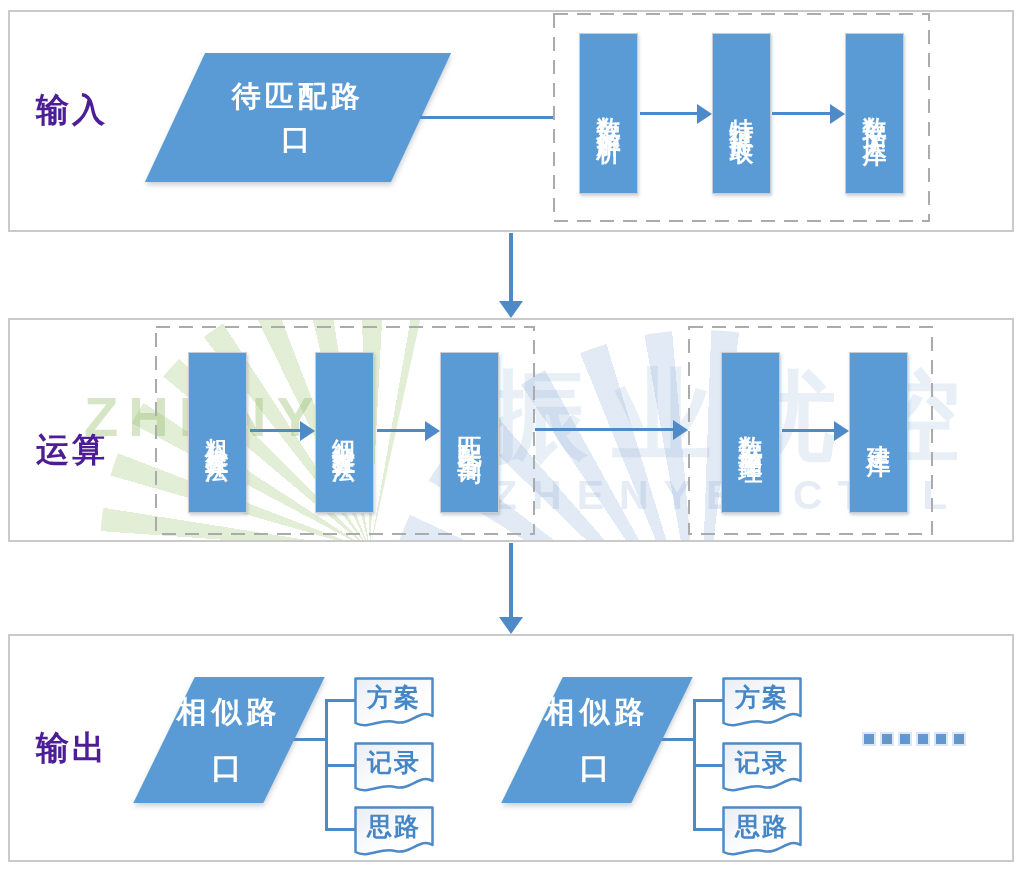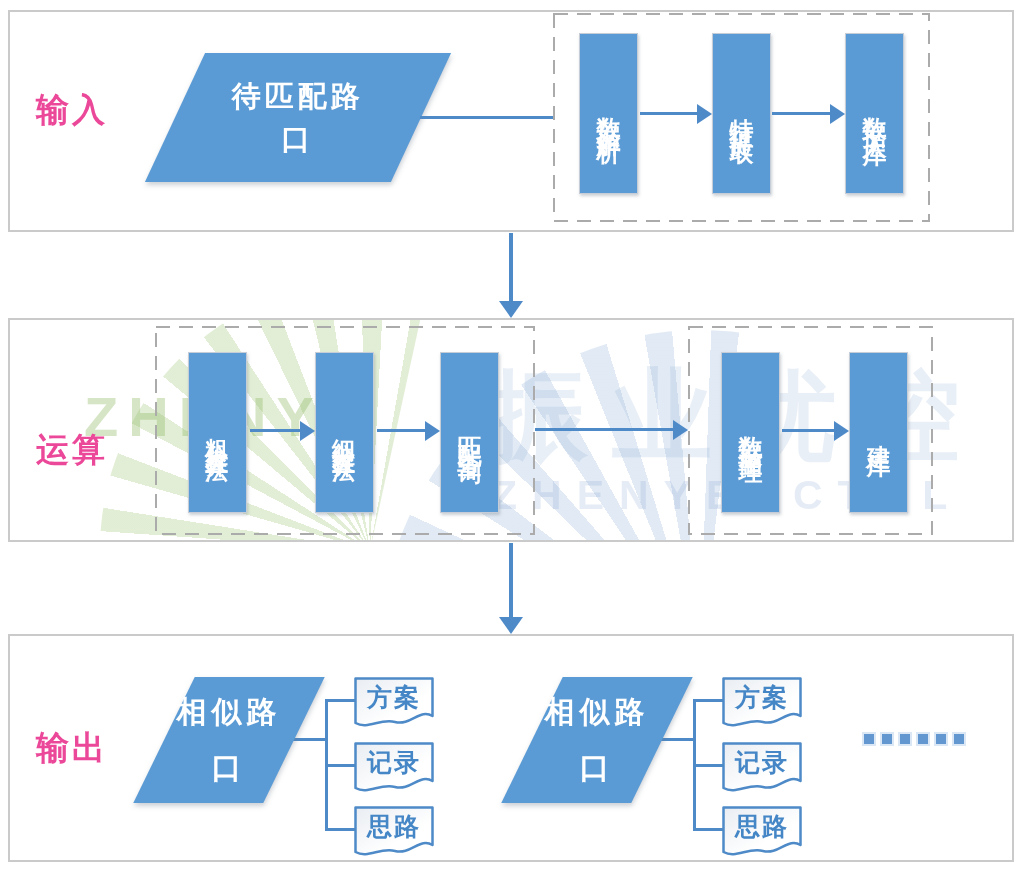--- a/index.html
+++ b/index.html
@@ -1,20 +1,20 @@
 <!DOCTYPE html>
 <html><head>
 <meta charset="utf-8">
 <style>
   html,body{margin:0;padding:0;background:#fff;}
   .canvas{position:relative;width:1024px;height:870px;background:#fff;
     font-family:"Liberation Sans","DejaVu Sans",sans-serif;overflow:hidden;}
   .sec{position:absolute;border:2px solid #cacaca;background:#fff;box-sizing:border-box;}
   #sec-compute{overflow:hidden;}
-  .sec-label{position:absolute;color:#ec4899;font-weight:bold;font-size:33px;letter-spacing:3px;z-index:3;}
+  .sec-label{position:absolute;color:#4c1d95;font-weight:bold;font-size:33px;letter-spacing:3px;z-index:3;}
 
   
   .para{position:absolute;background:#5B9BD5;display:flex;align-items:center;justify-content:center;
     box-shadow:2px 3px 5px rgba(110,120,135,.35);z-index:2;}
   .skew25{transform:skewX(-25deg);}
   .skew26{transform:skewX(-26deg);}
   .ptext{color:#fff;font-weight:600;text-align:center;}
   .ptext-in{transform:skewX(25deg);font-size:29px;letter-spacing:4px;line-height:43px;width:160px;}
   .ptext-out{transform:skewX(26deg);font-size:30px;letter-spacing:5px;line-height:56px;width:130px;}
 

